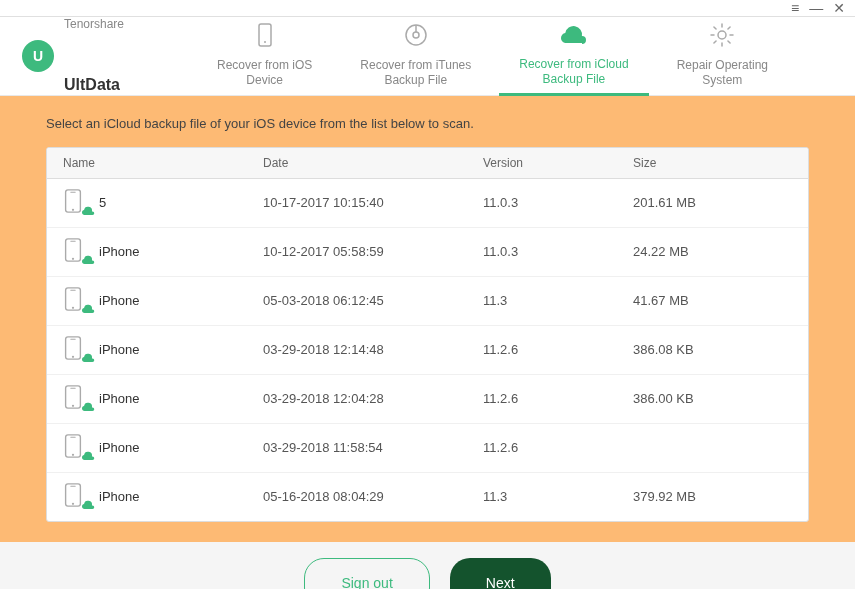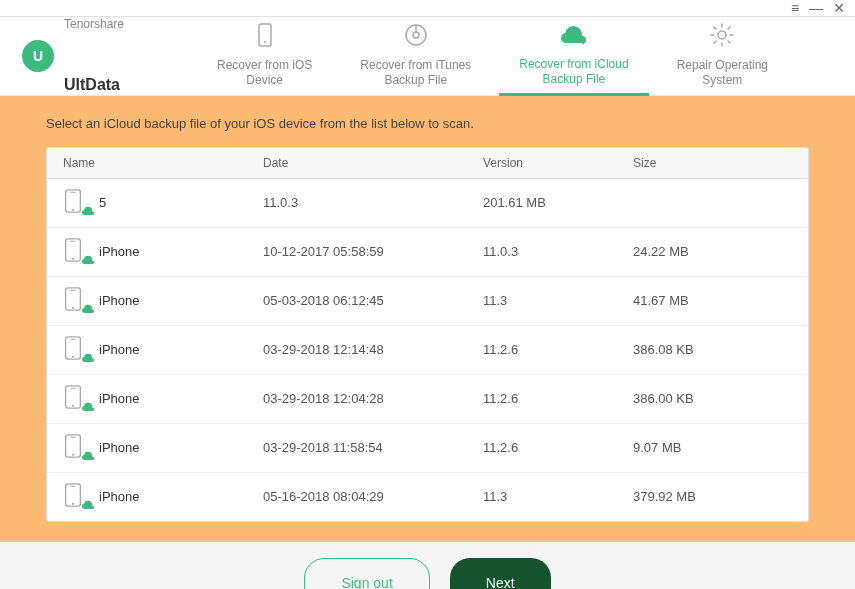--- a/index.html
+++ b/index.html
@@ -297,20 +297,21 @@
             <rect x="7" y="3" width="6" height="1" rx="0.5" fill="#aaa"></rect>
           </svg>
           <span class="cloud-small">
             <svg width="13" height="10" viewBox="0 0 13 10" fill="none">
               <path d="M10.5 9H2.5C1.12 9 0 7.88 0 6.5c0-1.2.87-2.2 2.03-2.4A3.5 3.5 0 0 1 9.97 5.5H10.5a1.75 1.75 0 0 1 0 3.5z" fill="#3dba7e"></path>
             </svg>
           </span>
         </div>
         <span>5</span>
       </div>
+      <div class="cell-date">10-17-2017 10:15:40</div>
       <div class="cell-version">11.0.3</div>
       <div class="cell-size">201.61 MB</div>
     </div>
         <div class="table-row">
       <div class="cell-name">
         <div class="device-icon-wrap">
           <svg class="phone-svg" viewBox="0 0 20 26" fill="none">
             <rect x="2" y="1" width="16" height="24" rx="2.5" stroke="#aaa" stroke-width="1.5" fill="none"></rect>
             <circle cx="10" cy="22.5" r="1.2" fill="#aaa"></circle>
             <rect x="7" y="3" width="6" height="1" rx="0.5" fill="#aaa"></rect>
@@ -398,21 +399,20 @@
           <span class="cloud-small">
             <svg width="13" height="10" viewBox="0 0 13 10" fill="none">
               <path d="M10.5 9H2.5C1.12 9 0 7.88 0 6.5c0-1.2.87-2.2 2.03-2.4A3.5 3.5 0 0 1 9.97 5.5H10.5a1.75 1.75 0 0 1 0 3.5z" fill="#3dba7e"></path>
             </svg>
           </span>
         </div>
         <span>iPhone</span>
       </div>
       <div class="cell-date">03-29-2018 11:58:54</div>
       <div class="cell-version">11.2.6</div>
-      <div class="cell-size">9.07 MB</div>
     </div>
         <div class="table-row">
       <div class="cell-name">
         <div class="device-icon-wrap">
           <svg class="phone-svg" viewBox="0 0 20 26" fill="none">
             <rect x="2" y="1" width="16" height="24" rx="2.5" stroke="#aaa" stroke-width="1.5" fill="none"></rect>
             <circle cx="10" cy="22.5" r="1.2" fill="#aaa"></circle>
             <rect x="7" y="3" width="6" height="1" rx="0.5" fill="#aaa"></rect>
           </svg>
           <span class="cloud-small">

